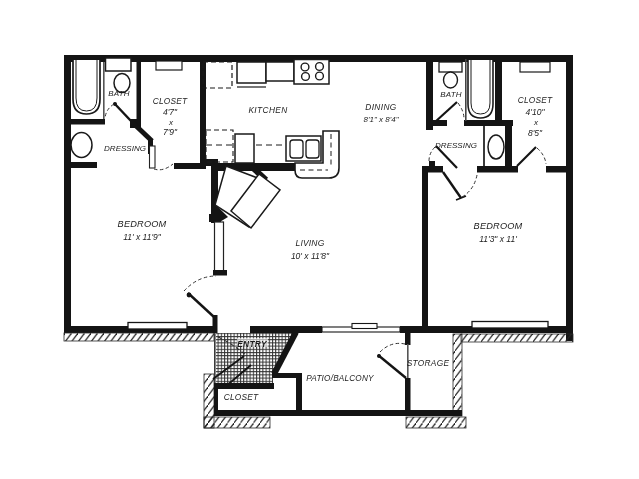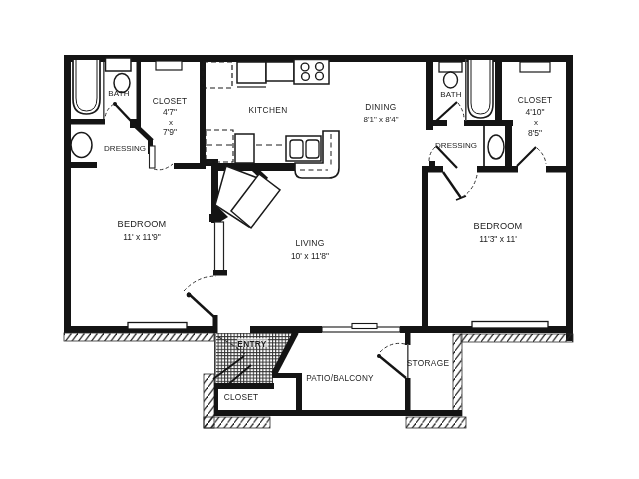--- a/index.html
+++ b/index.html
@@ -1,16 +1,16 @@
 <!DOCTYPE html>
 <html><head>
 <meta charset="utf-8">
 <style>
   html,body{margin:0;padding:0;background:#ffffff;}
-  .wrap{width:639px;height:464px;position:relative;background:#ffffff;overflow:hidden;}
+  .wrap{width:639px;height:464px;position:relative;background:#ffffff;overflow:hidden;font-style:italic;}
   svg{display:block;}
   text{font-family:"Liberation Sans",sans-serif;fill:#1c1c1c;}
 </style>
 </head>
 <body>
 <div class="wrap">
 <svg width="639" height="479" viewBox="0 0 639 479" xmlns="http://www.w3.org/2000/svg">
 <defs>
   <pattern id="hatch" width="6.5" height="9" patternUnits="userSpaceOnUse">
     <path d="M-1,10 L7.5,-1" stroke="#222222" stroke-width="1.3" fill="none"></path>

